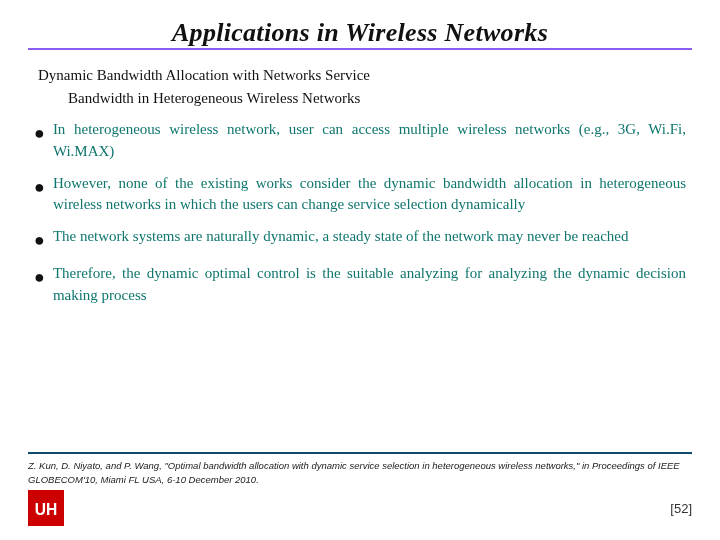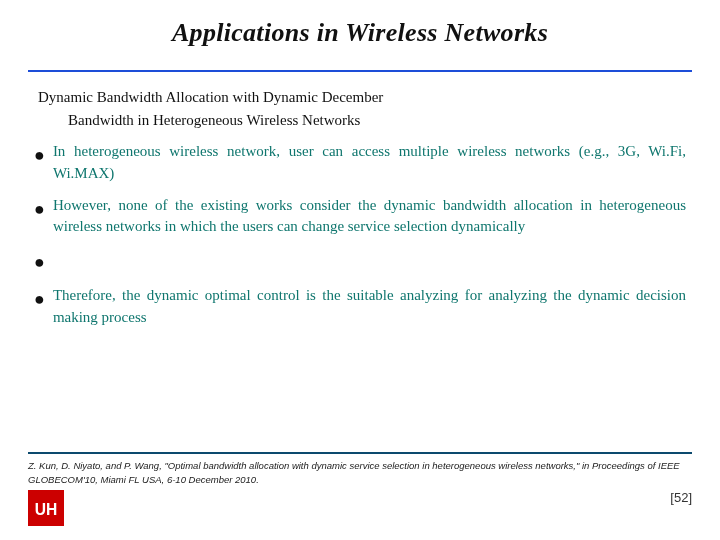--- a/index.html
+++ b/index.html
@@ -17,22 +17,22 @@
       height: 540px;
       background: #ffffff;
       padding: 18px 28px 14px 28px;
       display: flex;
       flex-direction: column;
       position: relative;
     }
 
     .title-area {
       text-align: center;
-      border-bottom: 2px solid #1d4ed8;
-      padding-bottom: 22px;
+      border-bottom: 2px solid #8b5cf6;
+      padding-bottom: 0;
       margin-bottom: 14px;
     }
 
     .title {
       font-size: 26px;
       font-weight: bold;
       font-style: italic;
       color: #111;
       letter-spacing: 0.3px;
     }
@@ -88,21 +88,21 @@
       font-size: 9.5px;
       color: #222;
       font-family: Arial, Helvetica, sans-serif;
       line-height: 1.4;
       font-style: italic;
     }
 
     .footer-bottom {
       display: flex;
       justify-content: space-between;
-      align-items: flex-start;
+      align-items: center;
       margin-top: 4px;
     }
 
     .uh-logo {
       width: 36px;
       height: 36px;
     }
 
     .page-number {
       font-size: 13px;
@@ -116,36 +116,37 @@
 <body>
 
 <div class="slide">
 
   <div class="title-area">
     <h1 class="title">Applications in Wireless Networks</h1>
   </div>
 
   <div class="subtitle-block">
     <p class="subtitle-text">
-      <span>Dynamic  Bandwidth  Allocation  with  Dynamic  December</span><br>
+      <span>Dynamic  Bandwidth  Allocation  with  Networks  Service</span><br>
       <span style="padding-left: 2em;">Bandwidth  in Heterogeneous Wireless Networks</span>
     </p>
   </div>
 
   <ul class="bullet-list">
     <li class="bullet-item">
       <span class="bullet-dot">●</span>
       <span class="bullet-text">In heterogeneous wireless network, user can access multiple wireless networks (e.g., 3G, Wi.Fi, Wi.MAX)</span>
     </li>
     <li class="bullet-item">
       <span class="bullet-dot">●</span>
       <span class="bullet-text">However, none of the existing works consider the dynamic bandwidth allocation in heterogeneous wireless networks in which the users can change service selection dynamically</span>
     </li>
     <li class="bullet-item">
       <span class="bullet-dot">●</span>
+      <span class="bullet-text">The network systems are naturally dynamic, a steady state of the network may never be reached</span>
     </li>
     <li class="bullet-item">
       <span class="bullet-dot">●</span>
       <span class="bullet-text">Therefore, the dynamic optimal control is the suitable analyzing for analyzing the dynamic decision making process</span>
     </li>
   </ul>
 
   <div class="footer-area">
     <p class="footer-citation">Z. Kun, D. Niyato, and P. Wang, "Optimal bandwidth allocation with dynamic service selection in heterogeneous wireless
 networks," in Proceedings of IEEE GLOBECOM'10, Miami FL USA, 6-10 December 2010.</p>

